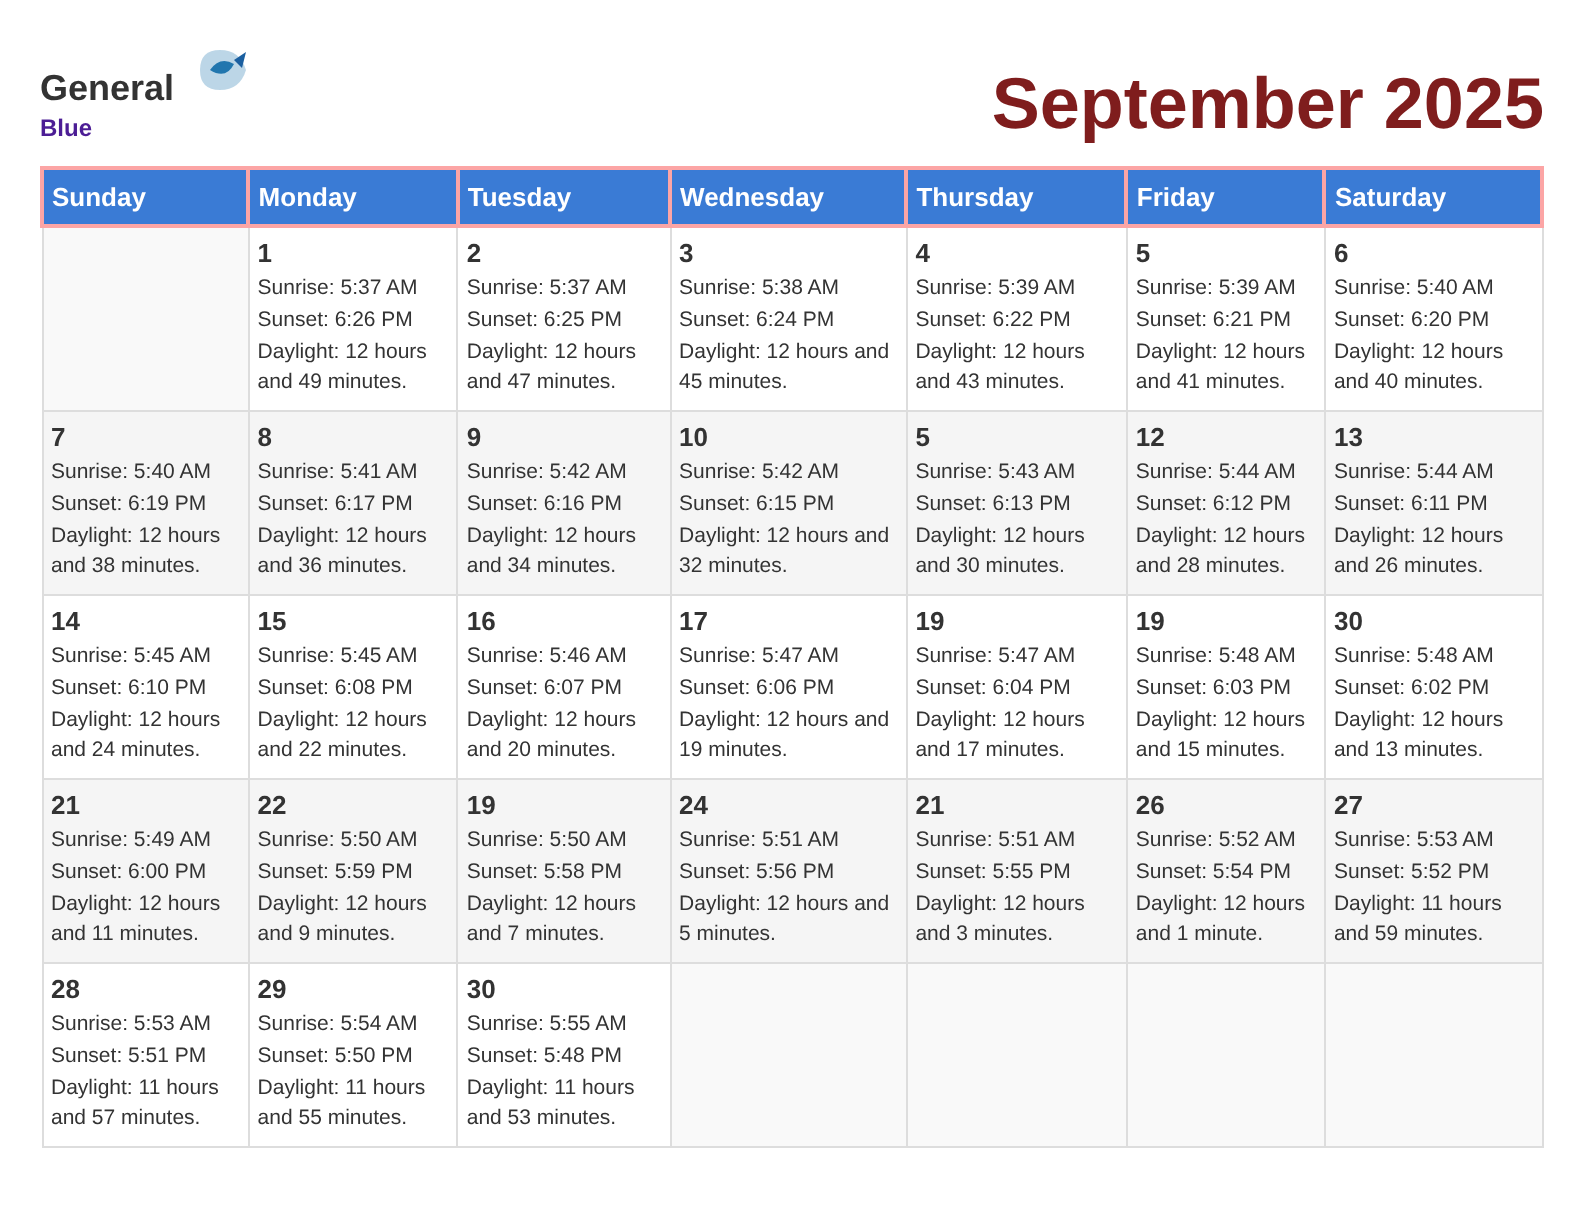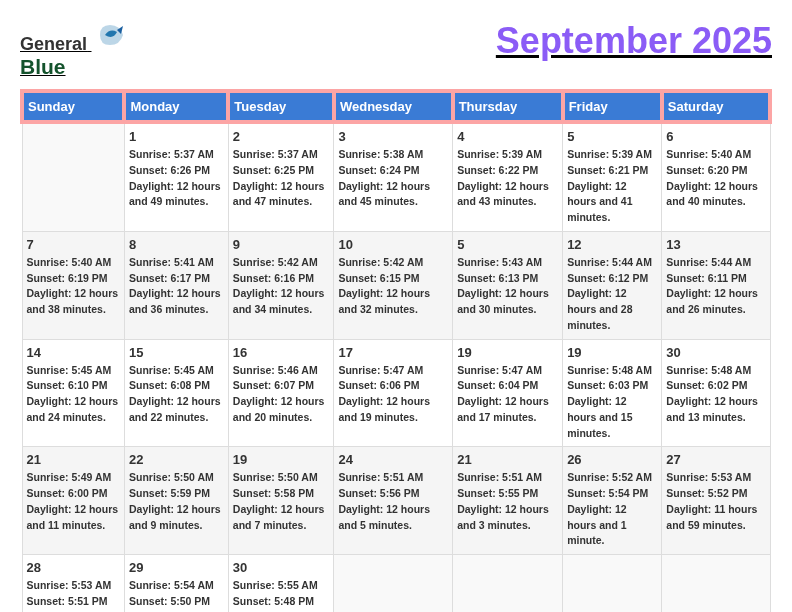--- a/index.html
+++ b/index.html
@@ -6,70 +6,69 @@
     body {
       font-family: Arial, sans-serif;
       background: #fff;
       width: 792px;
       min-height: 612px;
       padding: 20px;
     }
     .header {
       display: flex;
       justify-content: space-between;
-      align-items: flex-start;
+      align-items: flex-end;
       margin-bottom: 10px;
-      text-decoration: underline;
     }
     .logo {
       display: flex;
       align-items: center;
     }
     .logo-text-general {
       font-size: 18px;
       font-weight: bold;
       color: #333;
     }
     .logo-text-blue {
-      font-size: 21px;
-      font-weight: bold;
-      color: #14532d;
+      font-size: 12px;
+      font-weight: bold;
+      color: #4c1d95;
     }
     .logo-icon {
       width: 30px;
       height: 30px;
       margin-left: 3px;
     }
     .title-block {
       text-align: right;
     }
     .month-title {
       font-size: 36px;
       font-weight: bold;
-      color: #8b5cf6;
+      color: #7f1d1d;
     }
     .location-title {
       font-size: 16px;
       color: #555;
     }
     table {
       width: 100%;
       border-collapse: collapse;
       font-size: 11px;
     }
     thead tr {
       background-color: #3a7bd5;
       color: white;
     }
     thead th {
       padding: 6px 4px;
       text-align: left;
       font-size: 13px;
       font-weight: bold;
-      border: 4px solid #fca5a5;
+      border: 2px solid #fca5a5;
     }
     tbody tr {
       border-bottom: 1px solid #ddd;
     }
     tbody td {
       padding: 5px 4px;
       vertical-align: top;
       border: 1px solid #ddd;
       height: 90px;
     }
@@ -77,21 +76,20 @@
       font-size: 13px;
       font-weight: bold;
       color: #333;
       display: block;
       margin-bottom: 3px;
     }
     .day-info {
       font-size: 10.5px;
       color: #333;
       line-height: 1.5;
-      font-weight: bold;
     }
     .empty-cell {
       background: #f9f9f9;
     }
     tbody tr:nth-child(odd) {
       background-color: #ffffff;
     }
     tbody tr:nth-child(even) {
       background-color: #f5f5f5;
     }

